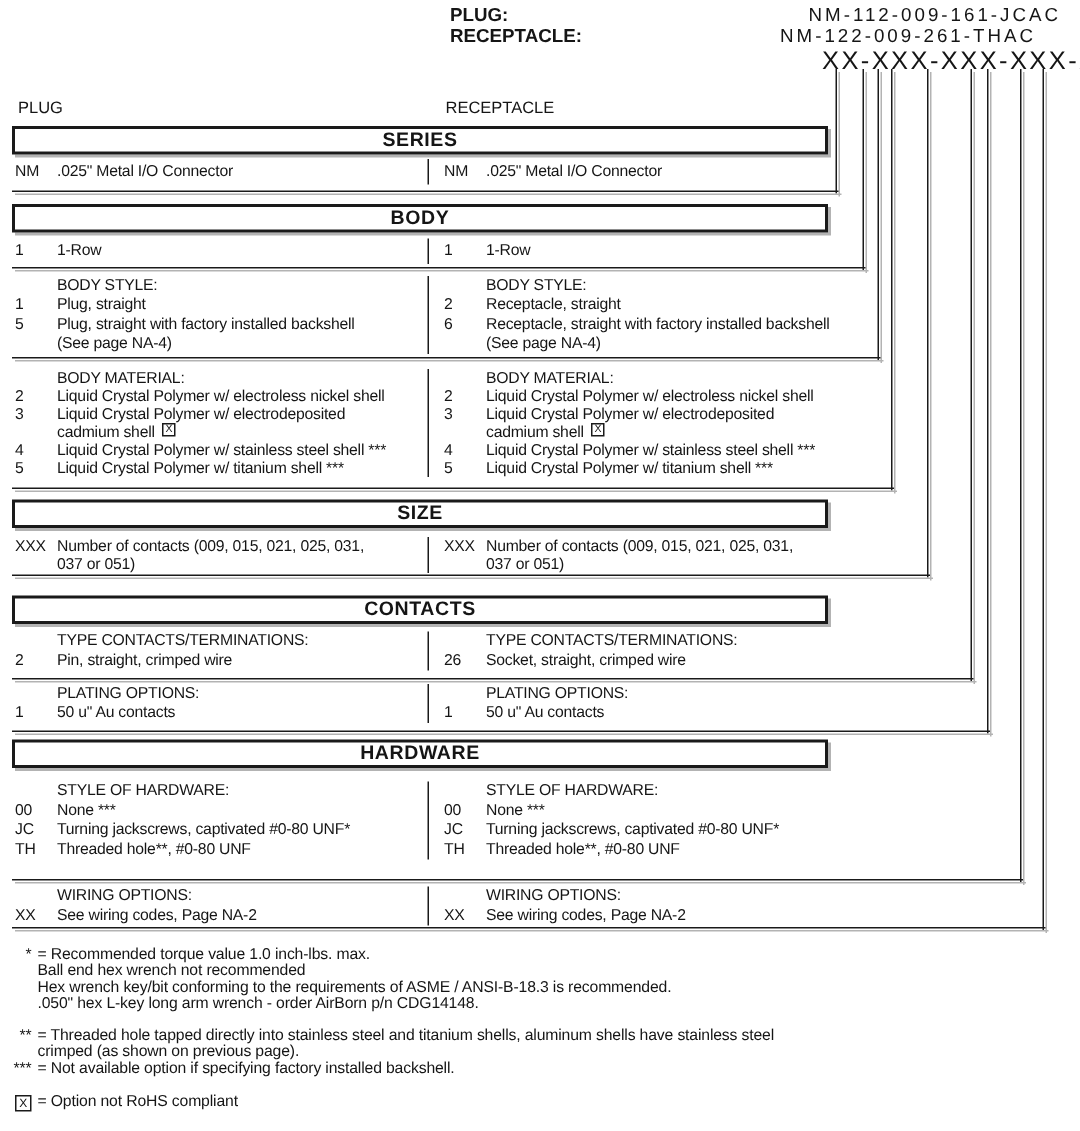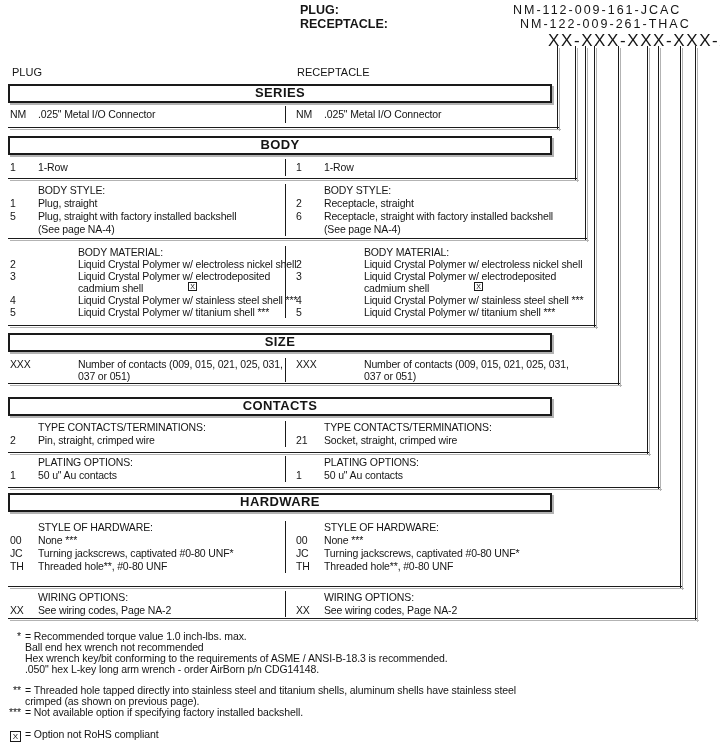--- a/index.html
+++ b/index.html
@@ -22,21 +22,21 @@
     left:8px; width:544px; height:19px;
     border:2px solid #1a1a1a; background:#fff;
     box-shadow:2px 2px 0 #b3b3b3;
     font-weight:bold; font-size:13px; line-height:14px;
     text-align:center; letter-spacing:0.4px;
   }
 
   
   .blk { left:8px; width:543px; font-size:10.5px; letter-spacing:-0.15px; }
   .blk .ln { display:flex; line-height:13px; white-space:nowrap; }
-  .blk.lh12 .ln { line-height:12px;gap:40px; }
+  .blk.lh12 .ln { line-height:12px; }
   .blk.tall .ln { line-height:17px; }
   .code { flex:none; width:30px; padding-left:2px; }
   .colL { position:absolute; left:0; top:0; width:277px; }
   .colR { position:absolute; left:277px; top:0; border-left:1.5px solid #1a1a1a; padding-left:8px; }
 
   
   .hline { height:0; border-top:1.5px solid #1a1a1a; box-shadow:2px 2px 0 #b3b3b3; }
   .vline { width:0; border-left:1.5px solid #1a1a1a; box-shadow:2px 2px 0 #b3b3b3; }
 
   
@@ -51,21 +51,21 @@
   .fn { font-size:10.5px; letter-spacing:-0.1px; }
   .fn .ln { display:flex; line-height:11px; white-space:nowrap; }
   .fn .mk { flex:none; width:15px; text-align:right; margin-right:4px; }
 </style>
 </head>
 <body>
 
 <div id="canvas">
 
   <div class="abs pn-label" style="left:300px;top:3px;width:222px">PLUG:</div>
-  <div class="abs pn-value" style="left:513px;top:3px">NM-112-009-161-JCAC</div>
+  <div class="abs pn-value" style="left:539px;top:3px">NM-112-009-161-JCAC</div>
   <div class="abs pn-label" style="left:300px;top:17px;width:222px">RECEPTACLE:</div>
   <div class="abs pn-value" style="left:520px;top:17px">NM-122-009-261-THAC</div>
   <div class="abs pn-format" style="left:548px;top:31px">XX-XXX-XXX-XXX-XXXX</div>
 
   <div class="abs vline" style="left:557px;top:46px;height:83px"></div>
   <div class="abs vline" style="left:575px;top:46px;height:134px"></div>
   <div class="abs vline" style="left:585px;top:46px;height:194px"></div>
   <div class="abs vline" style="left:594px;top:46px;height:281px"></div>
   <div class="abs vline" style="left:618px;top:46px;height:339px"></div>
   <div class="abs vline" style="left:647px;top:46px;height:408px"></div>
@@ -249,21 +249,21 @@
         <span class="code">2</span>
         <span>Pin, straight, crimped wire</span>
       </div>
     </div>
     <div class="colR">
       <div class="ln">
         <span class="code"></span>
         <span>TYPE CONTACTS/TERMINATIONS:</span>
       </div>
       <div class="ln">
-        <span class="code">21</span>
+        <span class="code">26</span>
         <span>Socket, straight, crimped wire</span>
       </div>
     </div>
   </div>
   <div class="abs blk" style="top:456px">
     <div class="colL">
       <div class="ln">
         <span class="code"></span>
         <span>PLATING OPTIONS:</span>
       </div>

